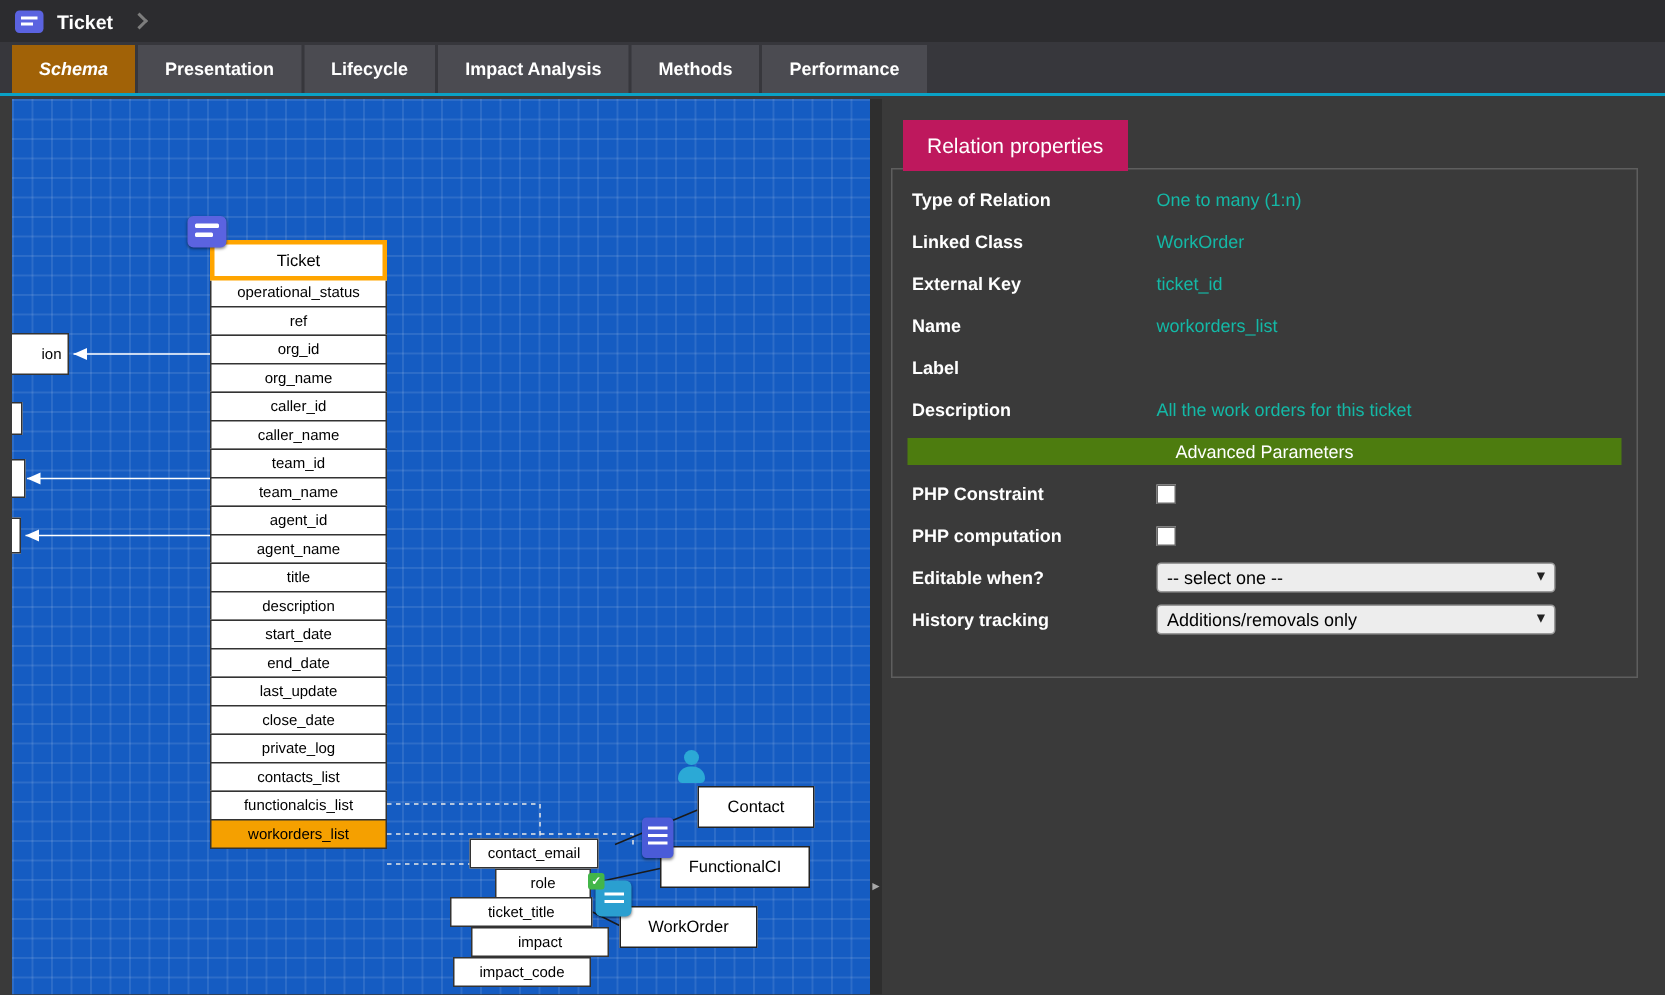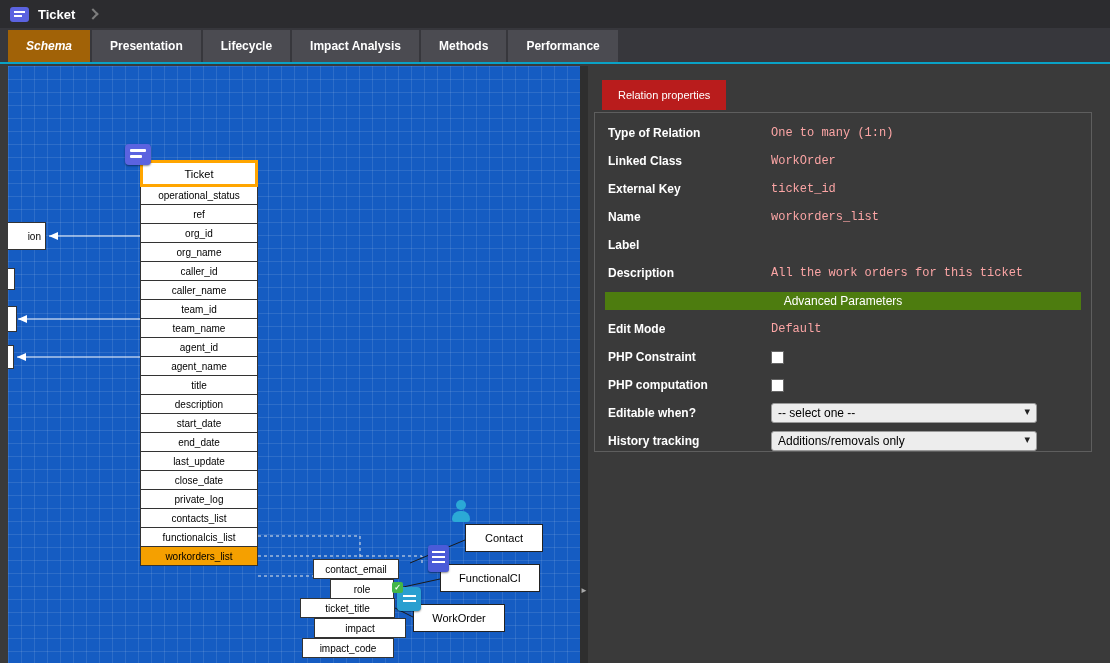--- a/index.html
+++ b/index.html
@@ -65,26 +65,26 @@
   .icon-wo::before { content:""; position:absolute; left:6px; right:5px; top:8px; height:2px; background:#fff; box-shadow:0 5px 0 #fff; }
   .icon-wo .check { position:absolute; left:-5px; top:-5px; width:11px; height:11px; background:#43b649; border-radius:2px;
                     color:#fff; font-size:8px; line-height:11px; text-align:center; font-weight:bold; }
 
   
   .splitter { position:absolute; left:580px; top:66px; width:8px; height:597px; background:#2e2e2e; cursor:col-resize; }
   .splitter .arrow { position:absolute; left:0; top:520px; color:#a8a8a8; font-size:8px; line-height:10px; }
 
   
   .rightpane { position:absolute; left:588px; top:66px; width:522px; height:597px; background:#3a3a3a; }
-  .props-tab { position:absolute; left:14px; top:14px; background:#b91c1c; color:#fff; font-size:11px; padding:9px 16px; z-index:2; }
+  .props-tab { position:absolute; left:14px; top:14px; background:#be185d; color:#fff; font-size:14px; padding:9px 16px; z-index:2; }
   .props-panel { position:absolute; left:6px; top:46px; width:498px; height:340px; border:1px solid #5e5e5e; padding-top:6px; }
 
   .prow { display:flex; align-items:center; height:28px; padding-left:13px; }
   .plabel { width:163px; color:#fff; font-size:12px; font-weight:bold; flex:0 0 auto; }
-  .pvalue { color:#fca5a5; font-size:12px;font-family:Liberation Mono, monospace; }
+  .pvalue { color:#14b8a6; font-size:12px; }
 
   .adv-bar { height:18px; margin:5px 10px; background:#4d7c0f; color:#fff; font-size:12px; font-weight:normal; text-align:center; line-height:18px; cursor:pointer; }
 
   .label-input-wrap { position:relative; width:266px; }
   input.text { width:100%; height:20px; border:1px solid #888; font-size:12px; padding:2px 26px 2px 6px; font-family:inherit; background:#fff; color:#000; }
   .flag { position:absolute; right:5px; top:4px; width:17px; height:12px; border:1px solid #999;
           background:repeating-linear-gradient(#c43 0 2px, #fff 2px 4px); }
   .flag::after { content:""; position:absolute; left:0; top:0; width:8px; height:6px; background:#23c; }
 
   input.cb { appearance:none; -webkit-appearance:none; width:13px; height:13px; background:#fff; border:1px solid #666; margin:0; cursor:pointer; }
@@ -215,24 +215,20 @@
       <div class="plabel">Label</div>
     </div>
 
     <div class="prow">
       <div class="plabel">Description</div>
       <div class="pvalue">All the work orders for this ticket</div>
     </div>
 
     <div class="adv-bar">Advanced Parameters</div>
 
-    <div class="prow">
-      <div class="plabel">Edit Mode</div>
-      <div class="pvalue">Default</div>
-    </div>
 
     <div class="prow">
       <div class="plabel">PHP Constraint</div>
       <input type="checkbox" class="cb" style="">
     </div>
 
     <div class="prow">
       <div class="plabel">PHP computation</div>
       <input type="checkbox" class="cb" style="">
     </div>

